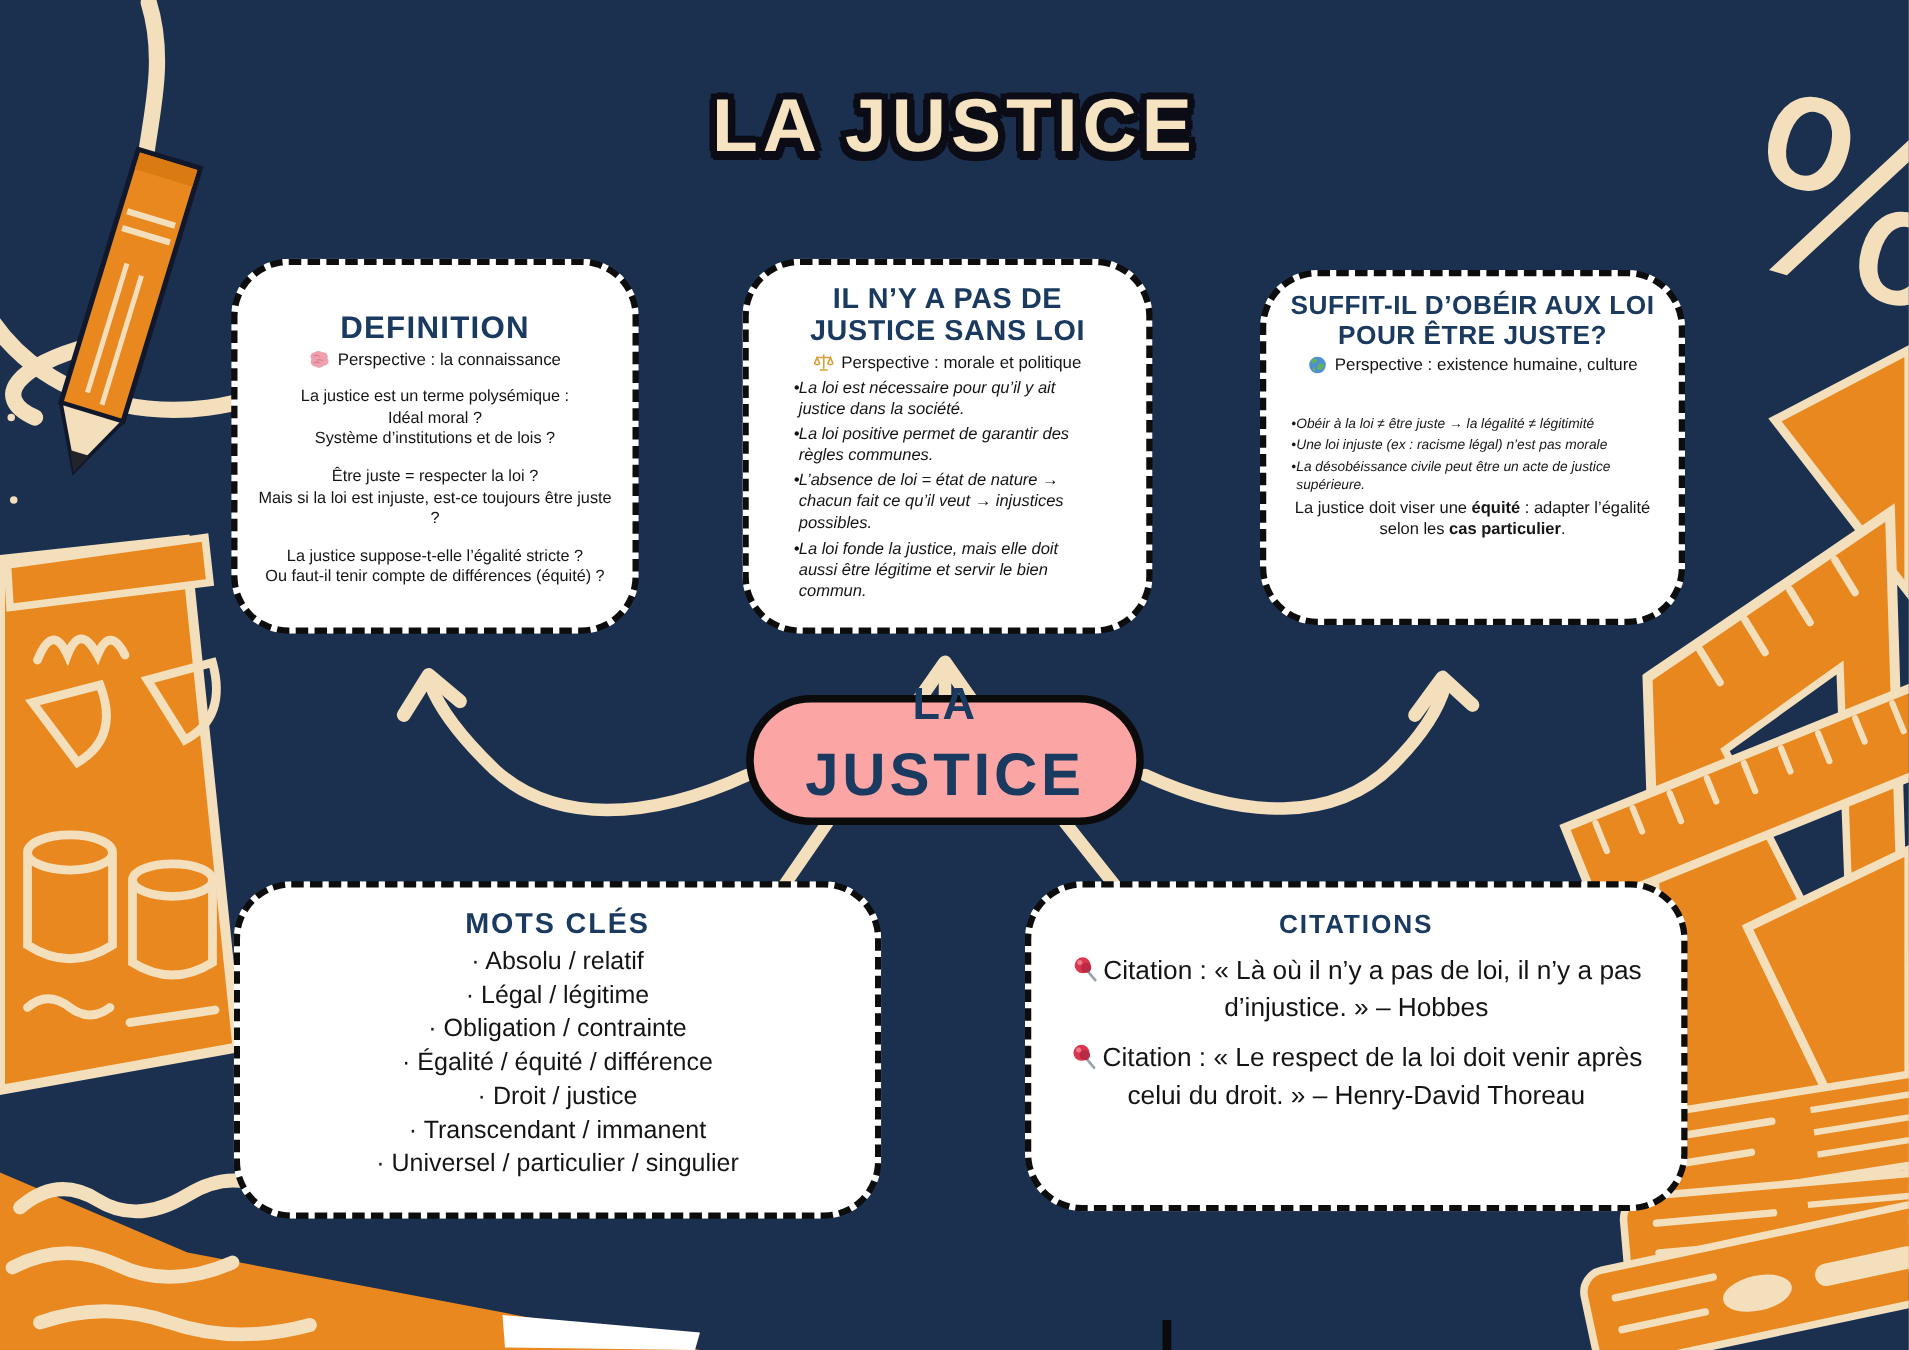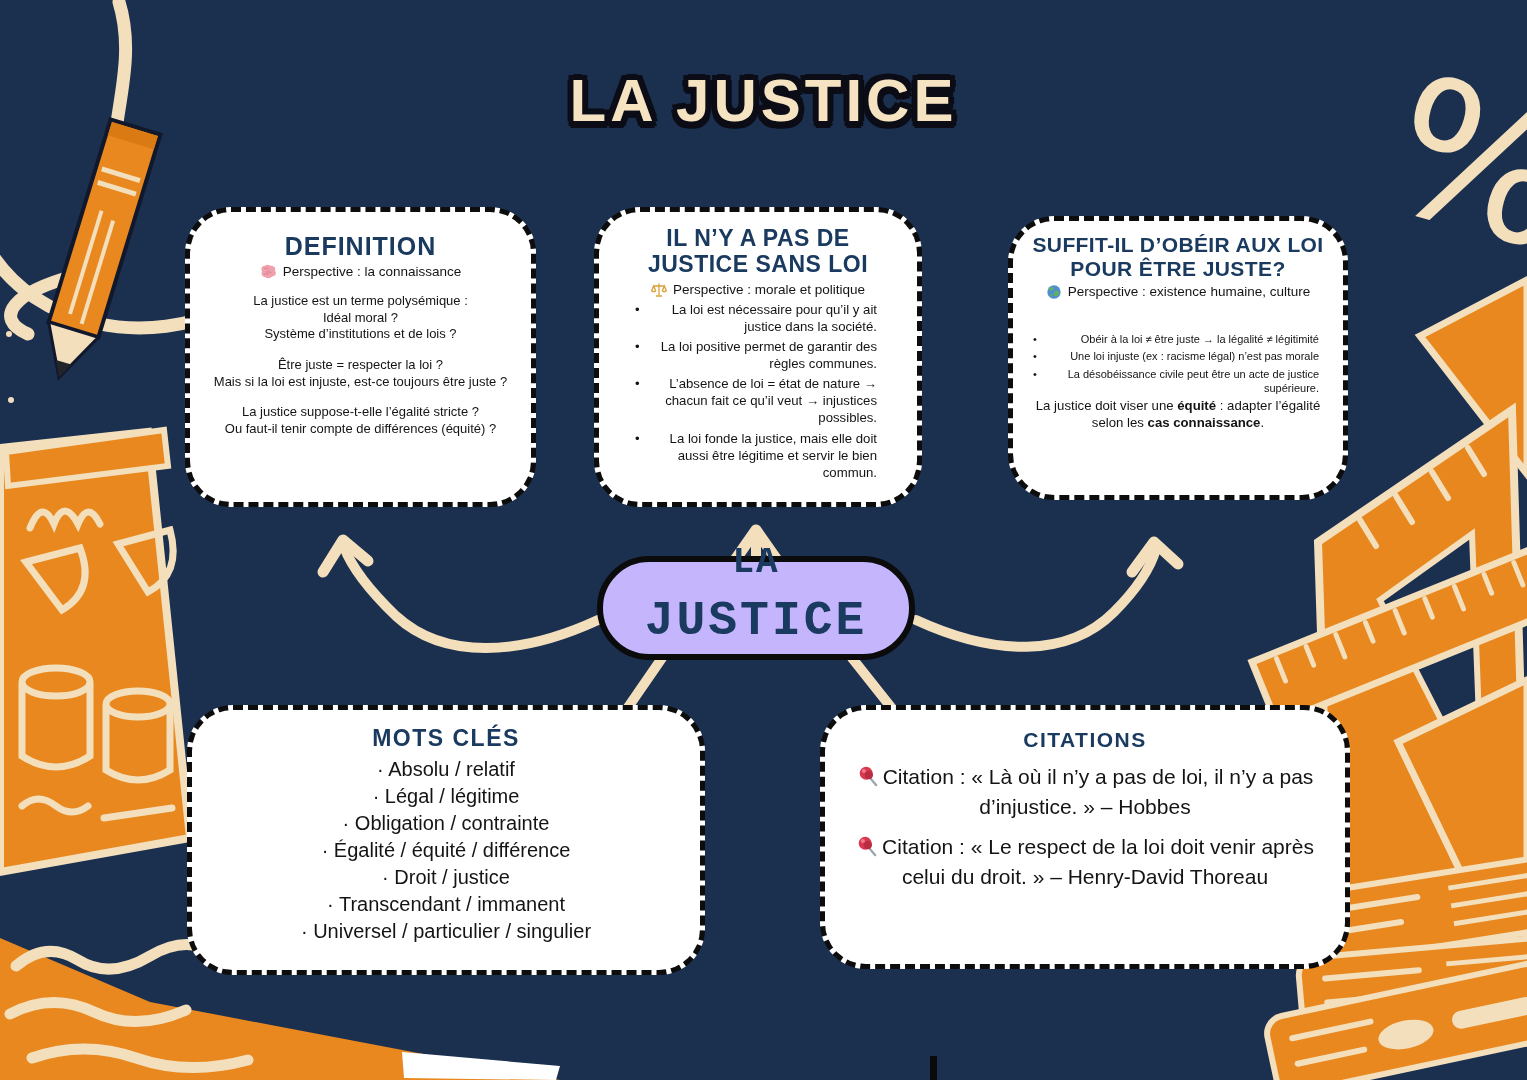--- a/index.html
+++ b/index.html
@@ -30,44 +30,44 @@
   .node-title {
     font-weight: 800; color: #1A3A60; letter-spacing: 0.5px; line-height: 1.12;
   }
   .persp-row {
     display: flex; align-items: flex-start; justify-content: center; gap: 6px;
     font-size: 13.5px; margin-top: 4px;
   }
   .icon { display: inline-flex; flex: 0 0 auto; }
 
   
-  .box-definition { left: 185px; top: 207px; width: 351px; height: 300px; padding: 20px 16px 10px; }
+  .box-definition { left: 185px; top: 207px; width: 326px; height: 300px; padding: 36px 16px 10px; }
   .box-definition .node-title { font-size: 25px; letter-spacing: 1px; }
   .box-definition .grp { font-size: 13px; line-height: 1.28; margin-top: 14px; }
   .box-definition .grp:first-of-type { margin-top: 30px; }
 
   
   .box-sansloi { left: 594px; top: 207px; width: 328px; height: 300px; padding: 14px 28px 8px; }
   .box-sansloi .node-title { font-size: 23px; letter-spacing: 0.5px; }
-  .blist { list-style: none; text-align: right; }
+  .blist { list-style: none; text-align: left; font-style: italic; }
   .blist li { position: relative; padding: 0 12px; font-size: 13.2px; line-height: 1.3; margin-top: 3px; }
   .blist li::before { content: "\2022"; position: absolute; left: 8px; top: 0; }
 
   
   .box-obeir { left: 1008px; top: 216px; width: 340px; height: 284px; padding: 12px 12px 8px; }
   .box-obeir .node-title { font-size: 21px; letter-spacing: 0.4px; }
   .box-obeir .blist { margin-top: 32px; }
   .box-obeir .blist li { font-size: 11px; }
   .box-obeir .final-line { font-size: 13.2px; line-height: 1.3; margin-top: 2px; }
   .bold { font-weight: bold; margin-top: 28px; }
 
   
   .center-pill {
     position: absolute; left: 597px; top: 556px; width: 318px; height: 104px; z-index: 3;
-    background: #c4b5fd; border: 6px solid #0b0b0b; border-radius: 60px; font-family: Liberation Mono, monospace;
+    background: #fca5a5; border: 6px solid #0b0b0b; border-radius: 60px;
   }
   .center-pill .la {
     position: absolute; top: -20px; left: 0; right: 0; text-align: center;
     font-size: 36px; font-weight: 800; color: #1A3A60; letter-spacing: 2px;
   }
   .center-pill .justice {
     position: absolute; bottom: 6px; left: 0; right: 0; text-align: center;
     font-size: 48px; font-weight: 800; color: #1A3A60; letter-spacing: 3px;
   }
 
@@ -268,21 +268,21 @@
           </svg>
       </span>
       <span>Perspective : existence humaine, culture</span>
     </div>
     <ul class="blist">
       <li>Obéir à la loi ≠ être juste → la légalité ≠ légitimité</li>
       <li>Une loi injuste (ex : racisme légal) n’est pas morale</li>
       <li>La désobéissance civile peut être un acte de justice supérieure.</li>
     </ul>
     <div class="final-line">
-      <span>La justice doit viser une </span><span class="bold">équité</span><span> : adapter l’égalité selon les </span><span class="bold">cas connaissance</span><span>.</span>
+      <span>La justice doit viser une </span><span class="bold">équité</span><span> : adapter l’égalité selon les </span><span class="bold">cas particulier</span><span>.</span>
     </div>
   </div>
 
   <div class="center-pill">
     <div class="la">LA</div>
     <div class="justice">JUSTICE</div>
   </div>
 
   <div class="node box-mots">
     <div class="node-title">MOTS CLÉS</div>

